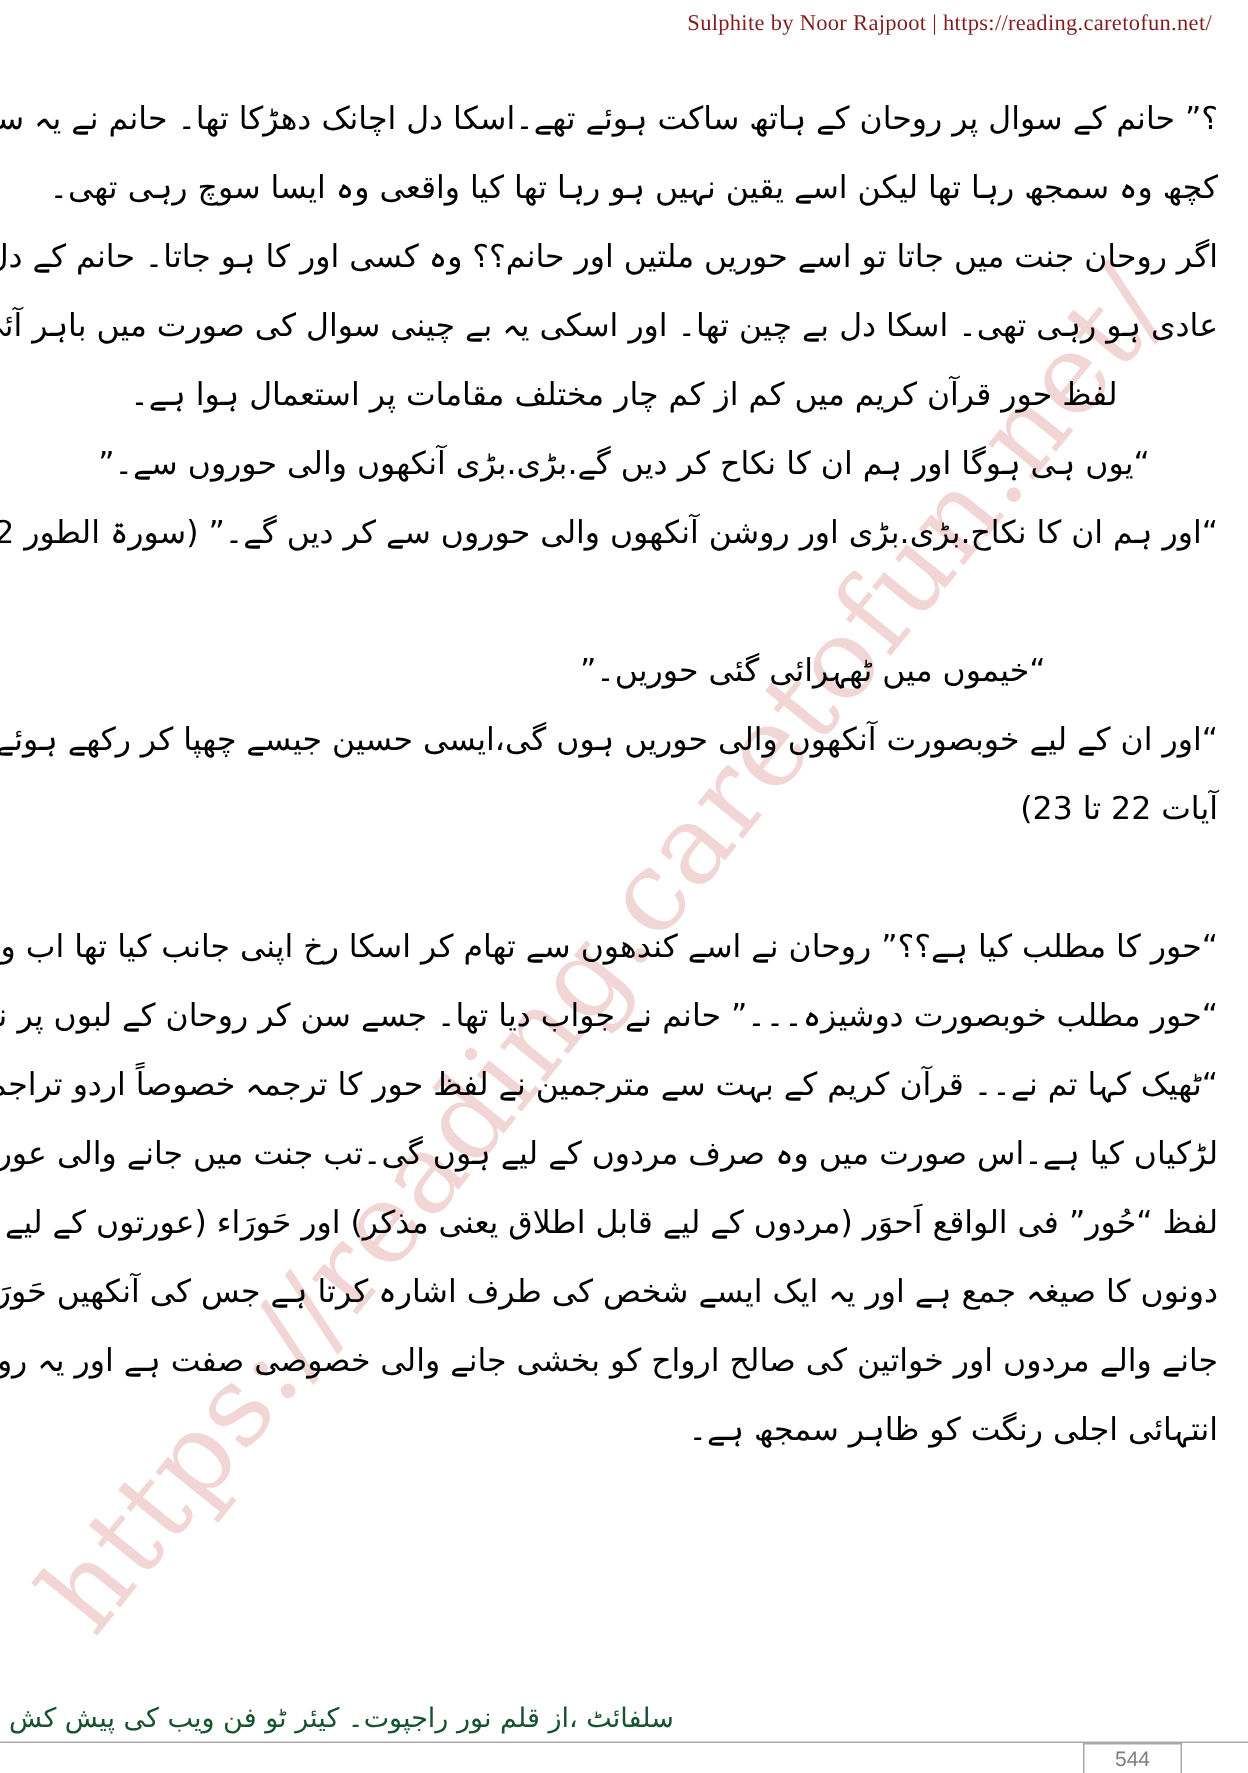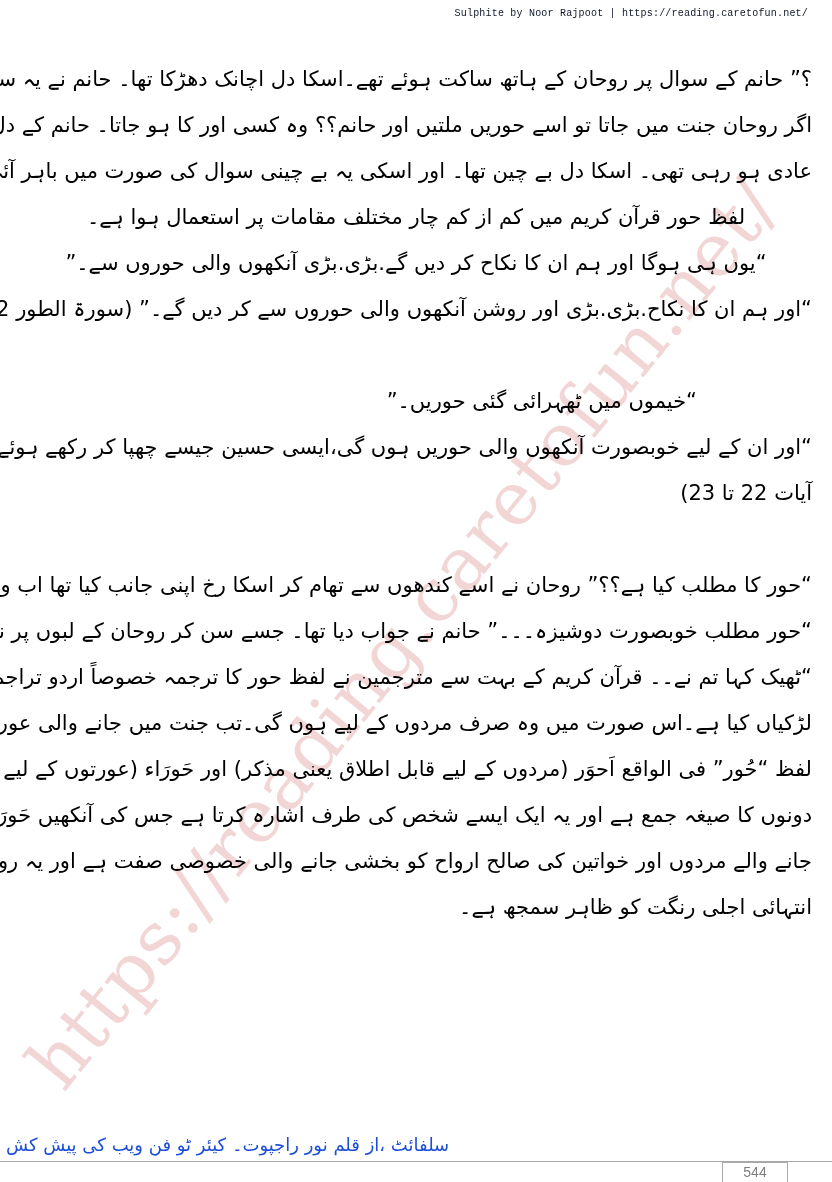--- a/index.html
+++ b/index.html
@@ -6,22 +6,22 @@
   body{
     width:832px;height:1182px;
     background:#ffffff;
     position:relative;
     overflow:hidden;
     font-family:"DejaVu Sans",sans-serif;
   }
   
   .header{
     position:absolute;top:8px;right:24px;
-    font-family:Liberation Mono, monospace;
-    font-size:10px;color:#0f172a;
+    font-family:Liberation Serif, serif;
+    font-size:15px;color:#7f1d1d;
     letter-spacing:0.2px;
     z-index:3;
   }
   
   .watermark{
     position:absolute;left:10px;top:1050px;
     transform:rotate(-51deg);
     transform-origin:0 0;
     font-family:"DejaVu Serif",serif;
     font-size:74px;
@@ -52,21 +52,21 @@
   
   .footer-rule{
     position:absolute;left:0;right:0;top:1161px;
     border-top:1px solid #a8a8a8;
     z-index:1;
   }
   .footer-credit{
     position:absolute;left:6px;top:1134px;
     direction:rtl;
     font-family:"DejaVu Sans",sans-serif;
-    font-size:18px;color:#1d4ed8;
+    font-size:18px;color:#14532d;
     z-index:2;
     white-space:nowrap;
   }
   .page-num-box{
     position:absolute;left:722px;top:1162px;
     width:64px;height:19px;
     background:#ffffff;
     border:1px solid #a8a8a8;
     color:#7f7f7f;
     font-family:"Liberation Sans",sans-serif;
@@ -76,20 +76,21 @@
 </style>
 </head>
 <body>
 
 <div class="watermark">https://reading.caretofun.net/</div>
 
 <div class="header">Sulphite by Noor Rajpoot | https://reading.caretofun.net/</div>
 
 <div class="content">
   <div class="line full">؟” حانم کے سوال پر روحان کے ہاتھ ساکت ہوئے تھے۔اسکا دل اچانک دھڑکا تھا۔ حانم نے یہ سوال کیوں کیا تھا۔۔ کچھ</div>
+  <div class="line right">کچھ وہ سمجھ رہا تھا لیکن اسے یقین نہیں ہو رہا تھا کیا واقعی وہ ایسا سوچ رہی تھی۔</div>
   <div class="line full">اگر روحان جنت میں جاتا تو اسے حوریں ملتیں اور حانم؟؟ وہ کسی اور کا ہو جاتا۔ حانم کے دل میں کسک سی اٹھی تھی۔ وہ اسکی</div>
   <div class="line right">عادی ہو رہی تھی۔ اسکا دل بے چین تھا۔ اور اسکی یہ بے چینی سوال کی صورت میں باہر آئی ی تھی۔</div>
   <div class="line center">لفظ حور قرآن کریم میں کم از کم چار مختلف مقامات پر استعمال ہوا ہے۔</div>
   <div class="line center">“یوں ہی ہوگا اور ہم ان کا نکاح کر دیں گے.بڑی.بڑی آنکھوں والی حوروں سے۔”</div>
   <div class="line right">“اور ہم ان کا نکاح.بڑی.بڑی اور روشن آنکھوں والی حوروں سے کر دیں گے۔” (سورۃ الطور 52 آیت 20)</div>
   <div class="gap"></div>
   <div class="line right indent-lg">“خیموں میں ٹھہرائی گئی حوریں۔”</div>
   <div class="line full">“اور ان کے لیے خوبصورت آنکھوں والی حوریں ہوں گی،ایسی حسین جیسے چھپا کر رکھے ہوئے موتی۔۔” (سورۃ الواقعہ 56</div>
   <div class="line right">آیات 22 تا 23)</div>
   <div class="gap"></div>

